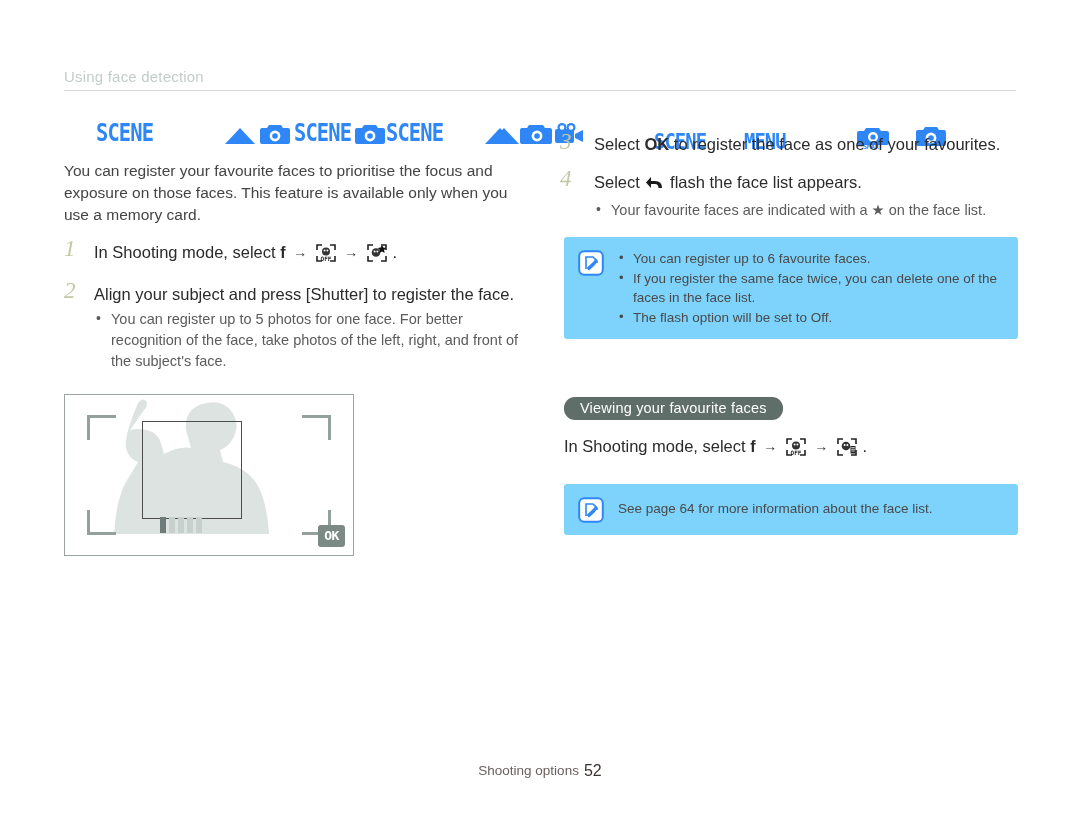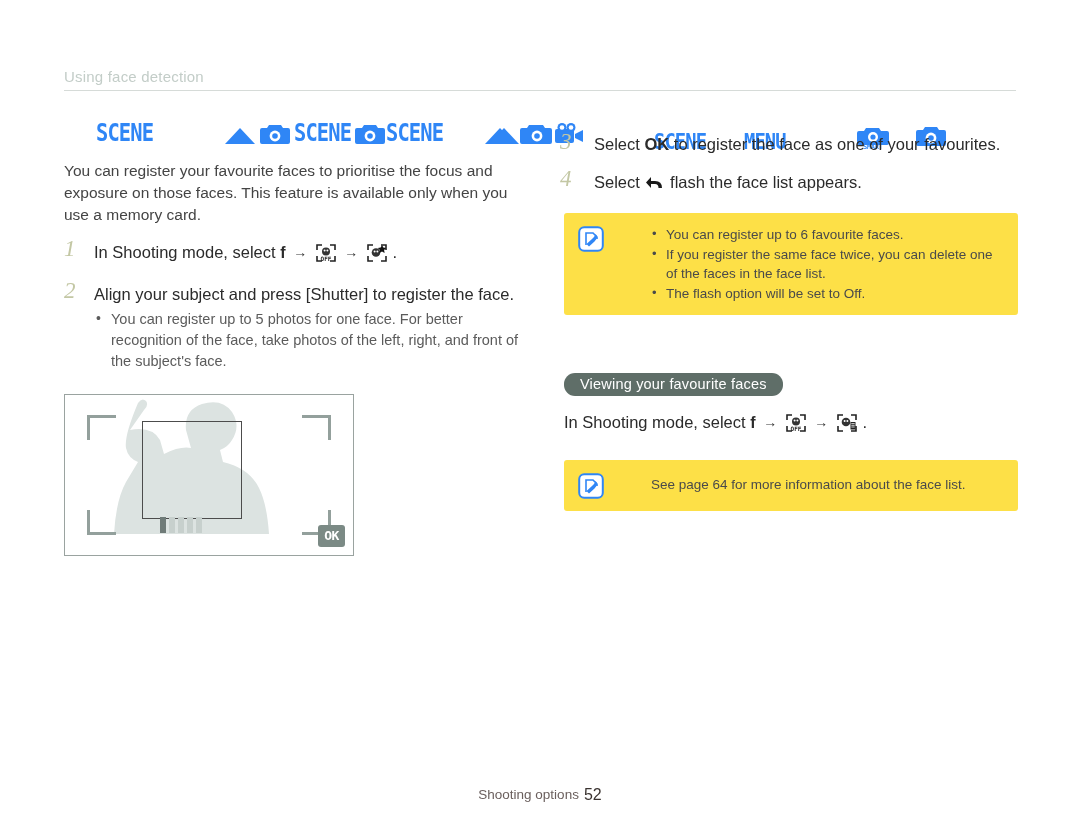--- a/index.html
+++ b/index.html
@@ -138,28 +138,27 @@
   .bold-f {
     font-weight: bold;
     font-size: 16px;
   }
   .ok-bold {
     font-weight: bold;
   }
 
   
   .note {
-    background: #fde047;
+    background: #7dd3fc;
     border-radius: 3px;
     padding: 12px 14px 12px 14px;
     margin-top: 16px;
     display: flex;
     align-items: flex-start;
     width: 426px;
-    gap: 33px;
   }
   .note-icon {
     flex: 0 0 auto;
     width: 26px;
     height: 26px;
     margin-right: 14px;
     margin-top: 1px;
   }
   .note-list {
     margin: 0;
@@ -258,21 +257,21 @@
     gap: 3px;
     align-items: flex-end;
   }
   .lcd-bars i { display:block; width: 6px; height: 16px; background: #c7d0cd; }
   .lcd-bars i.on { background: #6f7b78; }
 
   
   .footer {
     position: absolute;
     left: 0;
-    top: 786px;
+    top: 762px;
     width: 1080px;
     text-align: center;
     font-size: 13.5px;
     color: #6a5f5d;
   }
   .footer .pg {
     font-size: 16px;
     color: #3a3330;
     margin-left: 5px;
     vertical-align: -1px;
@@ -446,20 +445,23 @@
     <span class="step-num" style="left:-4px;">4</span>
     <div class="step-text">
       <span>Select</span>
       <span class="glyph" style="vertical-align:-3px;">
         <svg width="19" height="16" viewBox="0 0 19 16">
           <path d="M17 13 q0 -7 -7 -7 H6 V2 L1 7.5 L6 13 V9 h4 q3.5 0 3.5 4z" fill="#1a1a1a"></path>
         </svg>
       </span>
       <span>flash the face list appears.</span>
     </div>
+    <ul class="bullets">
+      <li>Your favourite faces are indicated with a ★ on the face list.</li>
+    </ul>
   </div>
 
   <div class="note">
     <span class="note-icon">
       <svg width="26" height="26" viewBox="0 0 26 26">
         <rect x="1.2" y="1.2" width="23.6" height="23.6" rx="5" fill="#ffffff" stroke="#2f86f6" stroke-width="2"></rect>
         <path d="M8 19 V7 h7 l4 4 v2" fill="none" stroke="#2f86f6" stroke-width="1.6"></path>
         <path d="M17.5 8 q3.5 3 -1 7.5 l-5.5 5 -2.5 -2.5 5.5 -5 q3.5 -3.5 3.5 -5z" fill="#2f86f6"></path>
       </svg>
     </span>

